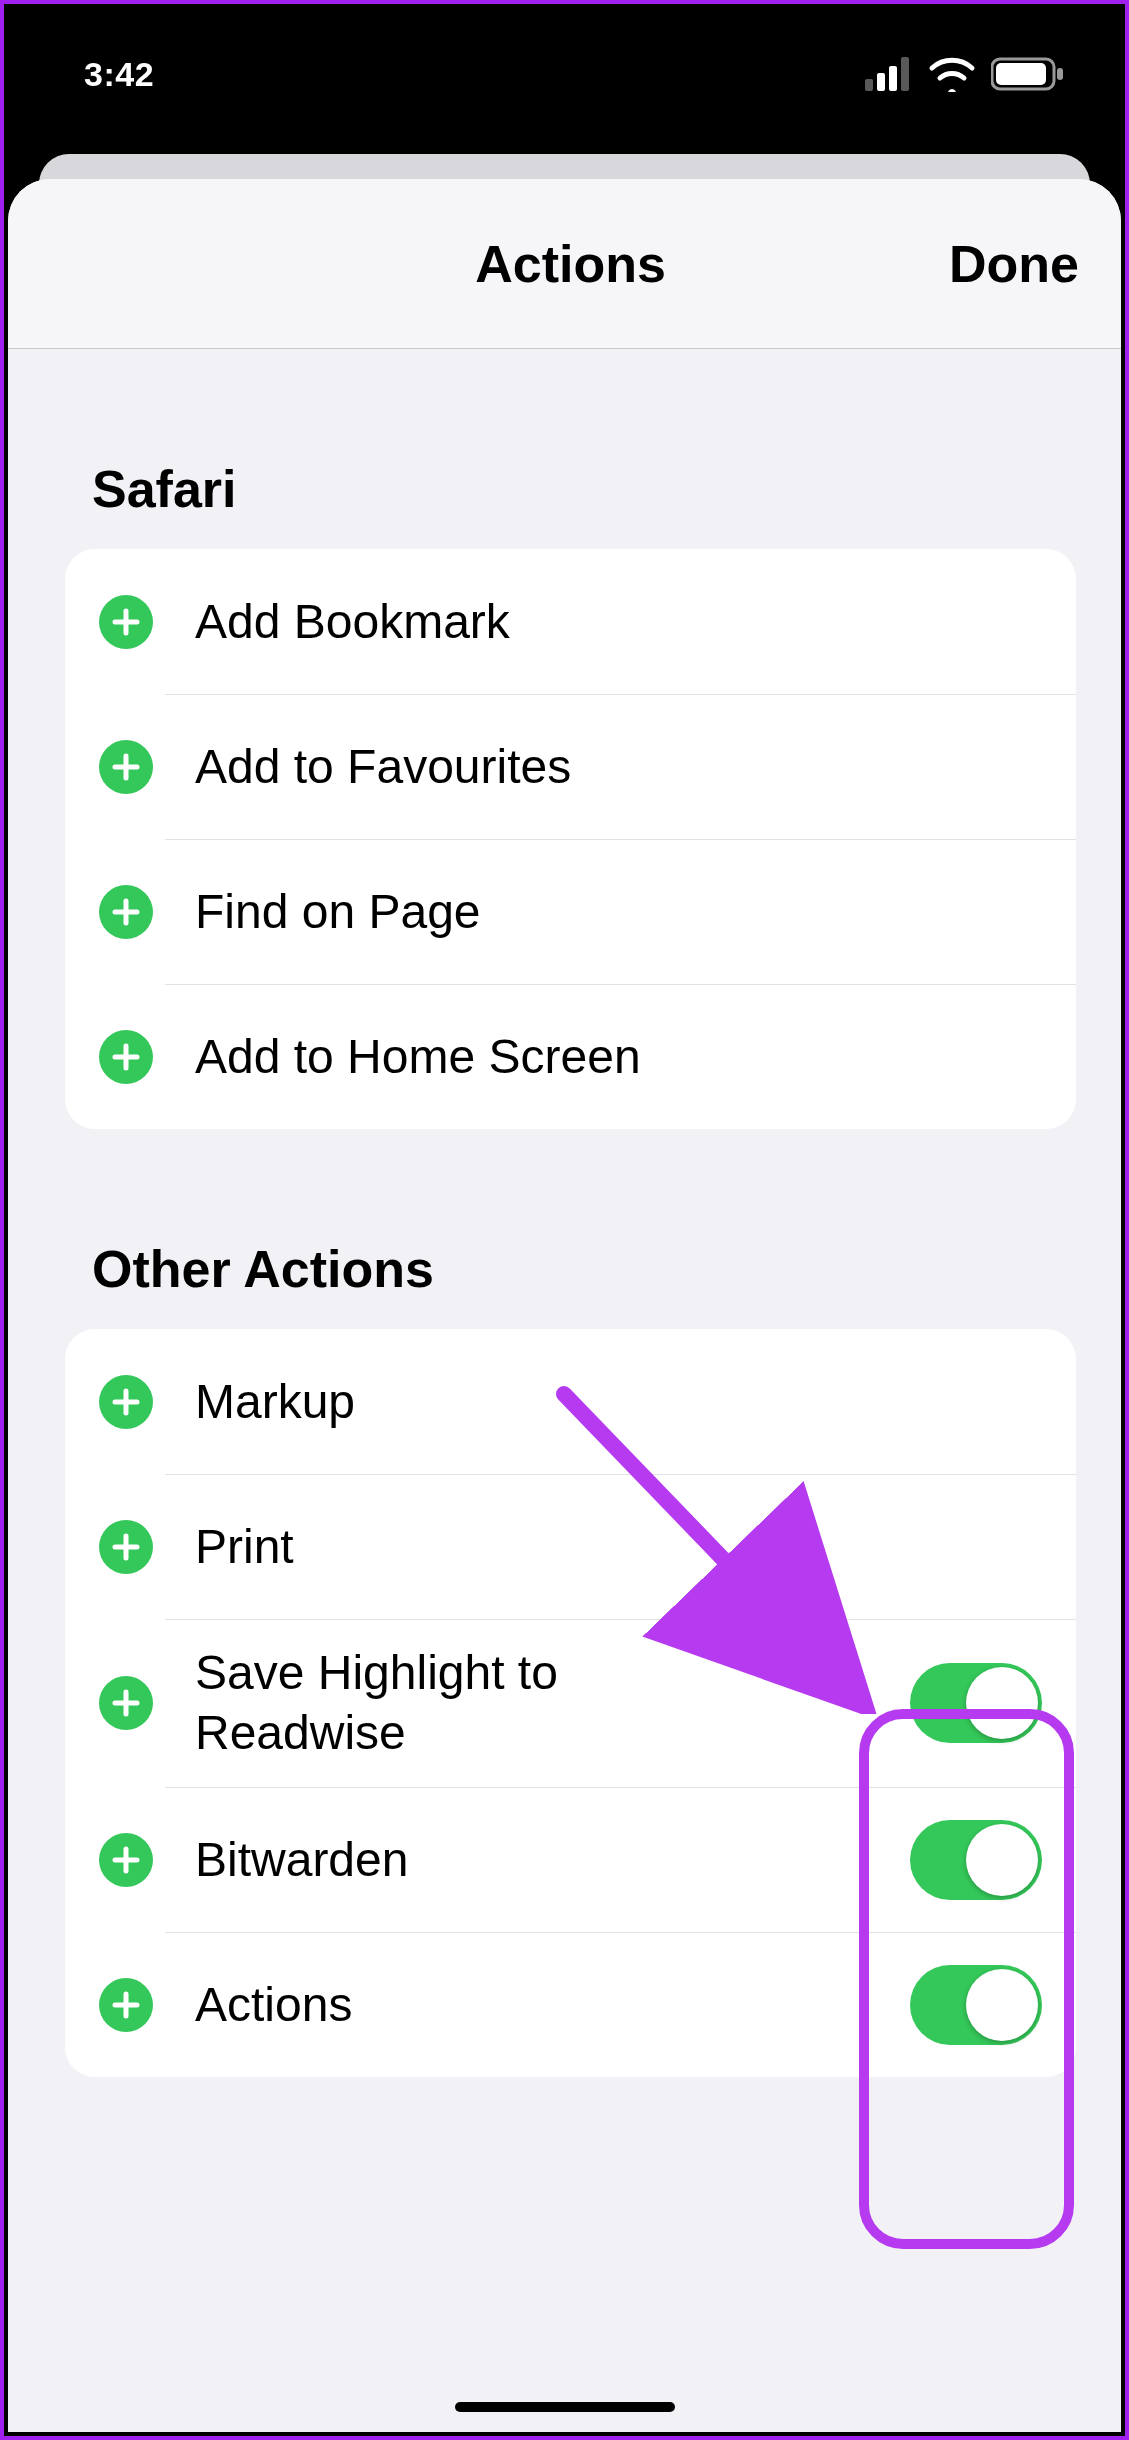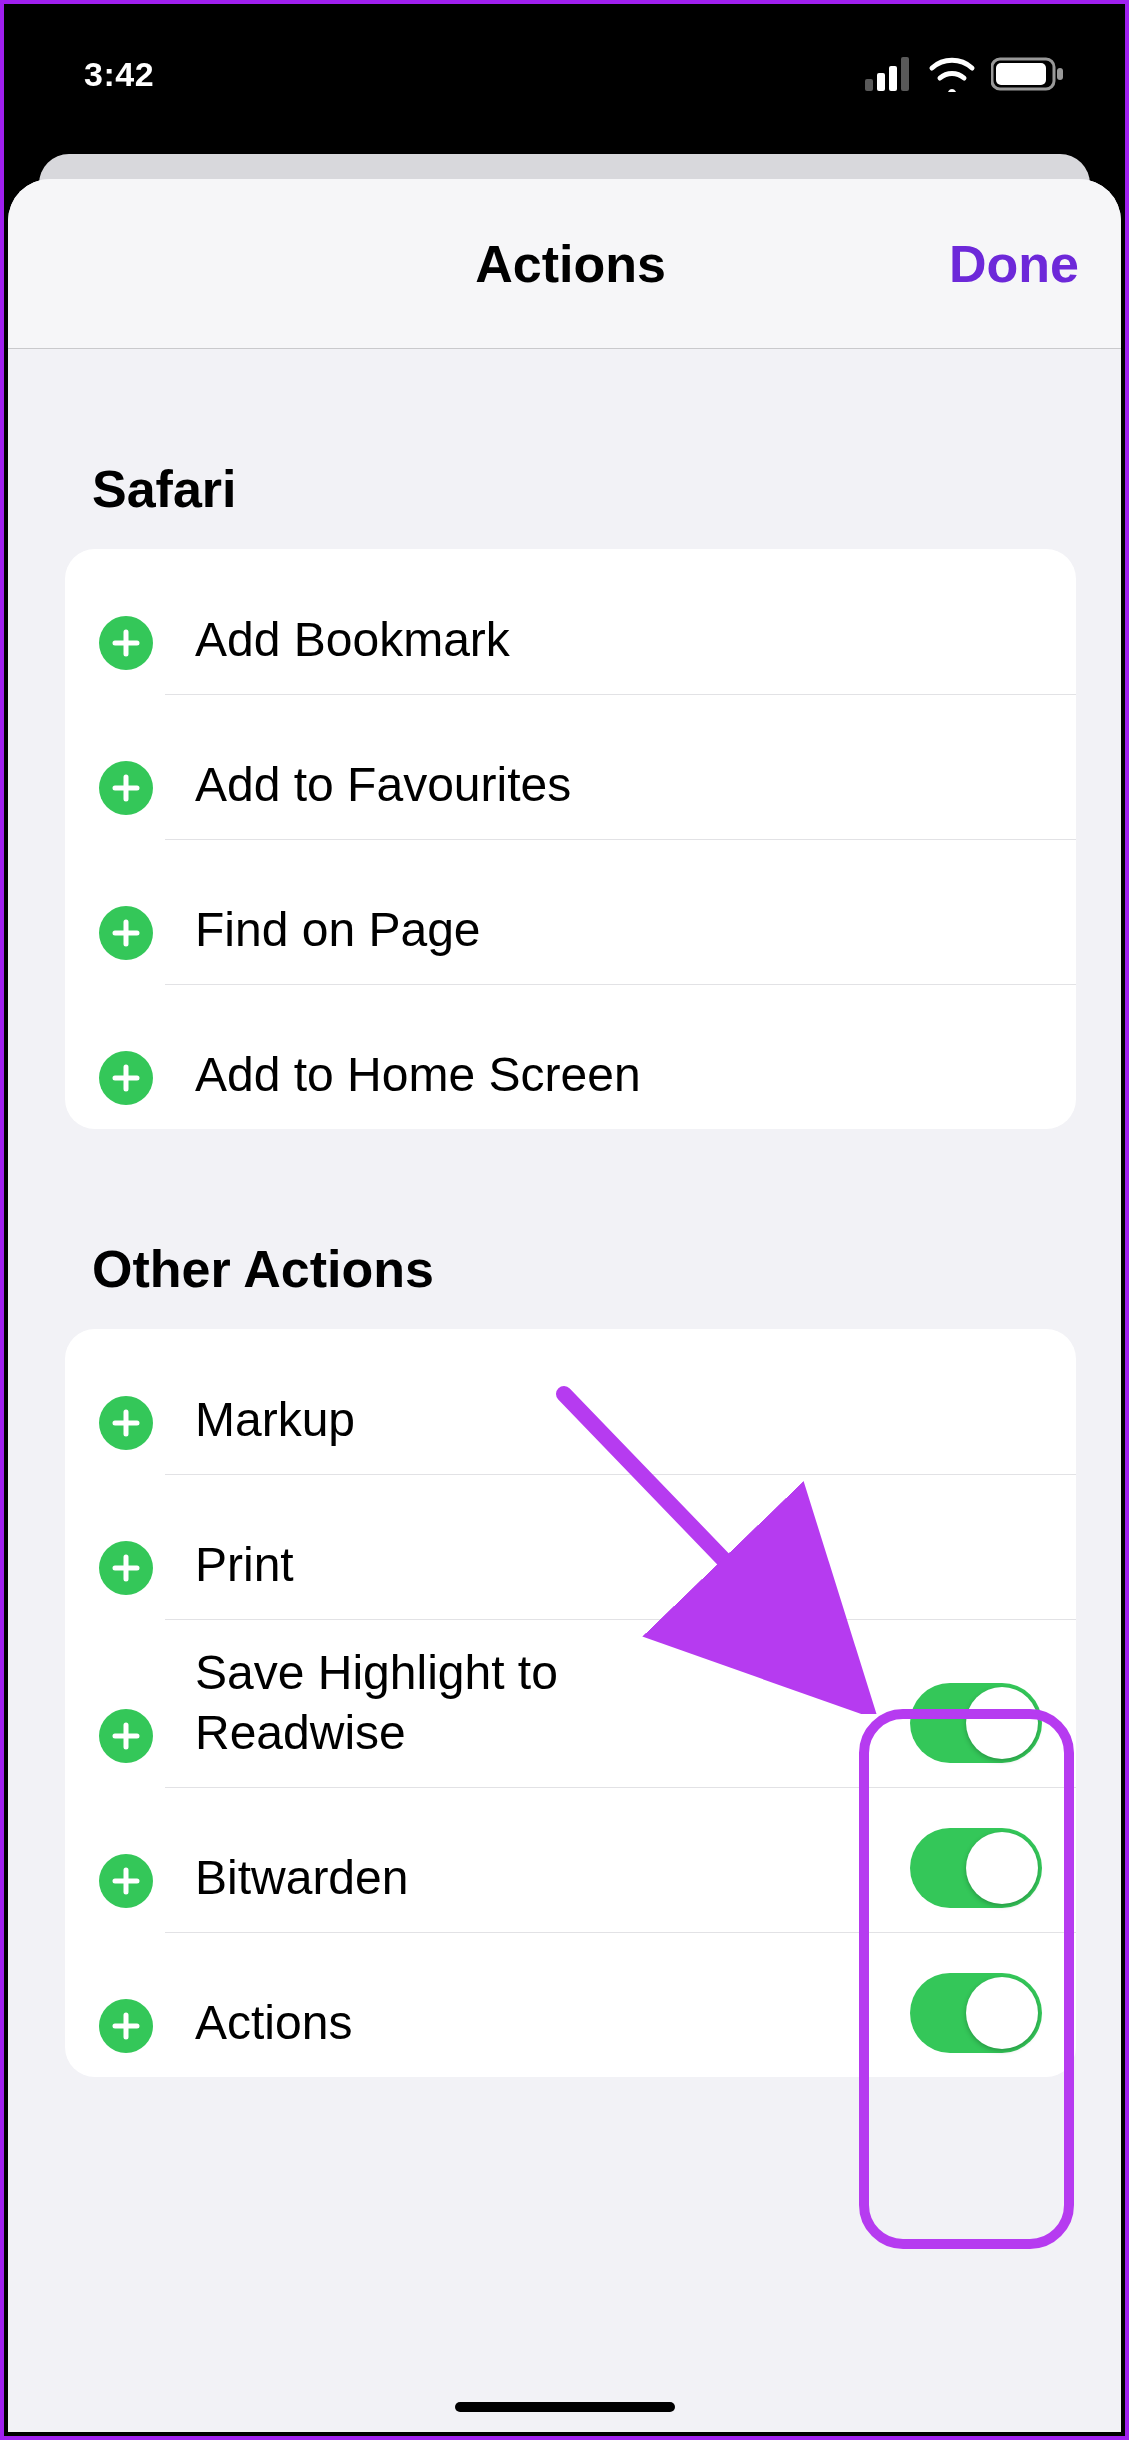--- a/index.html
+++ b/index.html
@@ -56,41 +56,41 @@
     font-size: 52px;
     font-weight: 600;
     color: #000;
     margin-left: 12px;
   }
   .done-btn {
     position: absolute;
     right: 42px;
     font-size: 52px;
     font-weight: 600;
-    color: #6d28d9;
+    color: #000000;
     background: none; border: none;
   }
 
   
   .content { padding: 0 0 60px 12px; }
   .section-header {
     font-size: 52px;
     font-weight: 700;
     color: #000;
     padding: 110px 0 30px 72px;
   }
   .group {
     background: #fff;
     border-radius: 30px;
     margin: 0 45px;
     overflow: hidden;
   }
   .row {
     display: flex;
-    align-items: flex-end;
+    align-items: center;
     min-height: 145px;
     padding: 24px 34px 24px 34px;
     position: relative;
   }
   .row + .row::before {
     content: "";
     position: absolute;
     top: 0; left: 100px; right: 0;
     height: 1px;
     background: #e2e2e5;

